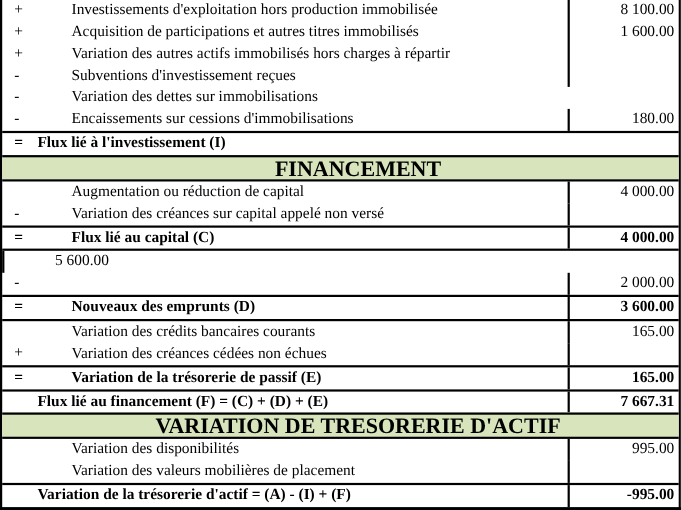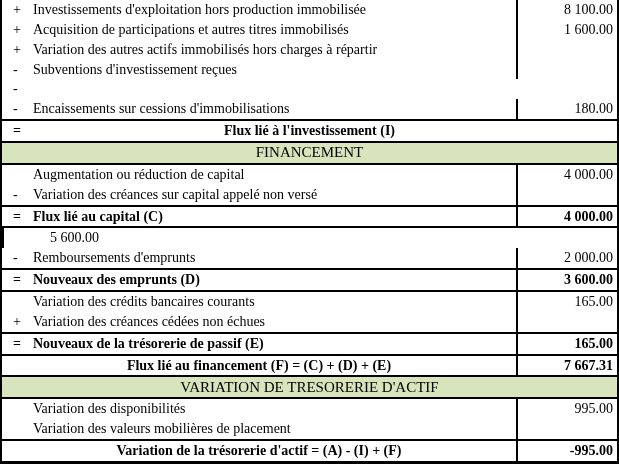--- a/index.html
+++ b/index.html
@@ -26,34 +26,34 @@
   }
   .row.bt{border-top:2px solid var(--grid);}
   .left-cell{
     flex:1 1 auto;position:relative;
     display:flex;align-items:center;min-width:0;
   }
   .op{
     position:absolute;left:11px;top:50%;transform:translateY(-50%);
     width:16px;text-align:left;
   }
-  .label{padding-left:31px;white-space:nowrap;overflow:hidden;}
-  .row.center .label{padding-left:0;width:100%;text-align:center;}
+  .label{padding-left:31px;white-space:nowrap;overflow:hidden;margin-left:32px;}
+  .row.center .label{padding-left:0;width:100%;text-align:left;}
   .row.total .op,.row.total .label,.row.total .value-cell{font-weight:bold;}
   .value-cell{
     box-sizing:border-box;
     flex:0 0 101px;width:101px;
     border-left:2px solid var(--grid);
     display:flex;align-items:center;justify-content:flex-end;
     padding-right:4px;white-space:nowrap;
   }
   .row.section{
     background:var(--section-bg);
-    align-items:center;justify-content:center;
-    font-weight:normal;font-size:15px;
+    justify-content:center;
+    font-weight:bold;font-size:20px;
   }
   .row.section .label{padding:0;text-align:center;width:100%;}
 </style>
 </head>
 <body>
 
 <div class="cashflow-table" id="cashflow-table">
     <div class="row">
       <div class="left-cell">
         <span class="op">+</span>
@@ -78,20 +78,21 @@
     <div class="row">
       <div class="left-cell">
         <span class="op">-</span>
         <span class="label">Subventions d'investissement reçues</span>
       </div>
       <div class="value-cell"></div>
     </div>
     <div class="row">
       <div class="left-cell">
         <span class="op">-</span>
+        <span class="label">Variation des dettes sur immobilisations</span>
       </div>
     </div>
     <div class="row">
       <div class="left-cell">
         <span class="op">-</span>
         <span class="label">Encaissements sur cessions d'immobilisations</span>
       </div>
       <div class="value-cell">180.00</div>
     </div>
     <div class="row bt total center">
@@ -123,21 +124,20 @@
         <span class="label">Flux lié au capital (C)</span>
       </div>
       <div class="value-cell">4 000.00</div>
     </div>
     <div class="row bt">
       <div class="value-cell">5 600.00</div>
     </div>
     <div class="row">
       <div class="left-cell">
         <span class="op">-</span>
-        <span class="label">Remboursements d'emprunts</span>
       </div>
       <div class="value-cell">2 000.00</div>
     </div>
     <div class="row bt total">
       <div class="left-cell">
         <span class="op">=</span>
         <span class="label">Nouveaux des emprunts (D)</span>
       </div>
       <div class="value-cell">3 600.00</div>
     </div>
@@ -151,21 +151,21 @@
     <div class="row">
       <div class="left-cell">
         <span class="op">+</span>
         <span class="label">Variation des créances cédées non échues</span>
       </div>
       <div class="value-cell"></div>
     </div>
     <div class="row bt total">
       <div class="left-cell">
         <span class="op">=</span>
-        <span class="label">Nouveaux de la trésorerie de passif (E)</span>
+        <span class="label">Variation de la trésorerie de passif (E)</span>
       </div>
       <div class="value-cell">165.00</div>
     </div>
     <div class="row bt total center">
       <div class="left-cell">
         <span class="op"></span>
         <span class="label">Flux lié au financement (F) = (C) + (D) + (E)</span>
       </div>
       <div class="value-cell">7 667.31</div>
     </div>

